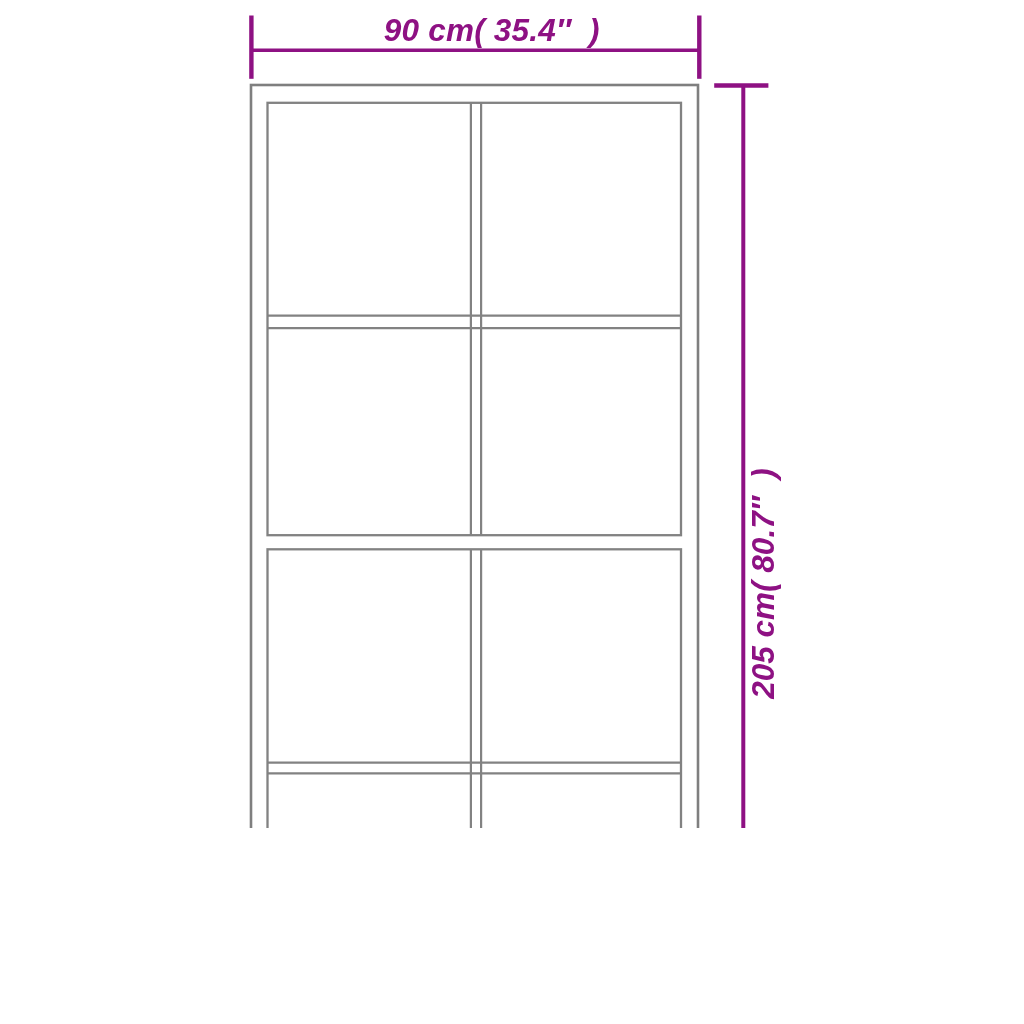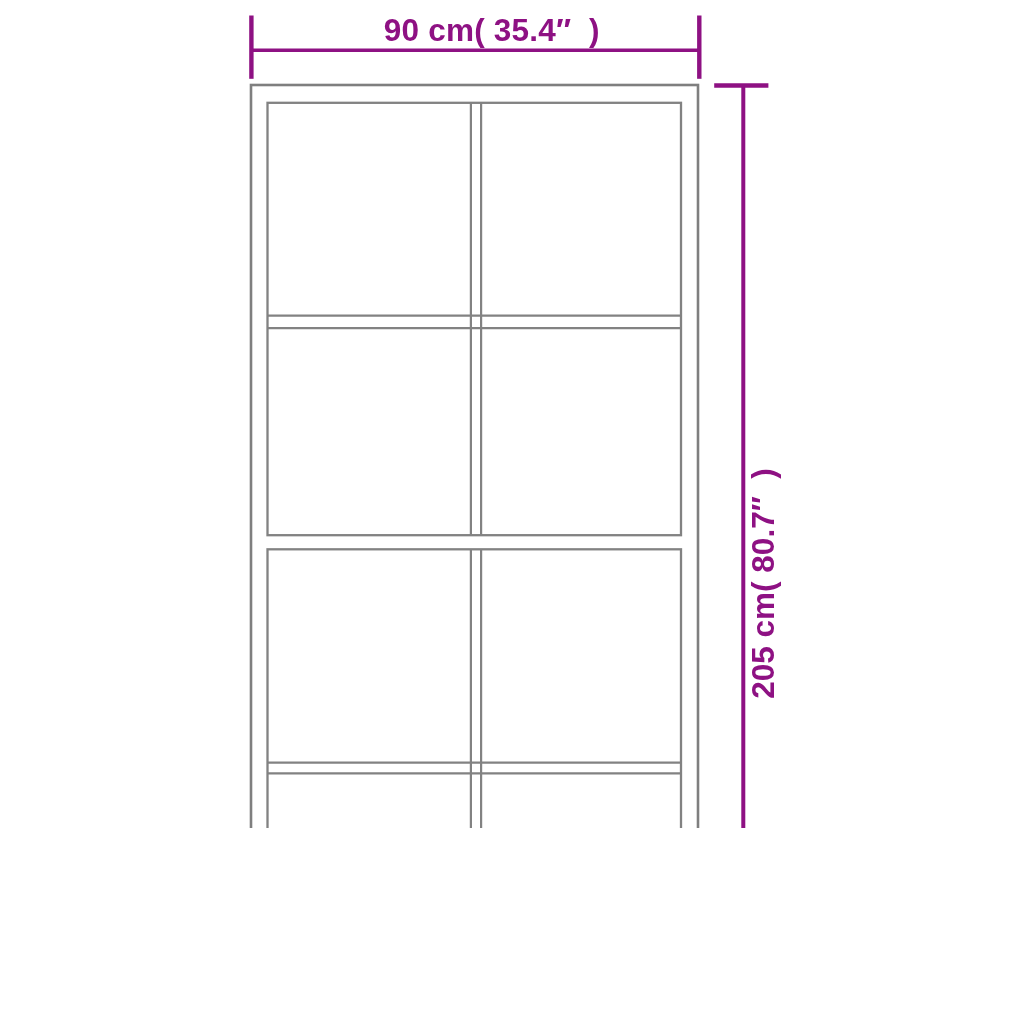--- a/index.html
+++ b/index.html
@@ -1,16 +1,16 @@
 <!DOCTYPE html>
 <html><head>
 <meta charset="utf-8">
 <style>
   html,body{margin:0;padding:0;background:#ffffff;}
-  .page{position:relative;width:1024px;height:828px;background:#ffffff;overflow:hidden;}
+  .page{position:relative;width:1024px;height:828px;background:#ffffff;overflow:hidden;font-style:italic;}
   svg{position:absolute;left:0;top:0;}
   text{font-family:"Liberation Sans",sans-serif;font-weight:bold;fill:#8e1183;}
 </style>
 </head>
 <body>
 <div class="page">
 <svg width="1024" height="1024" viewBox="0 0 1024 1024">
 
   <rect x="251" y="85" width="447" height="920.5" fill="none" stroke="#7f7f7f" stroke-width="2.6"></rect>
 

